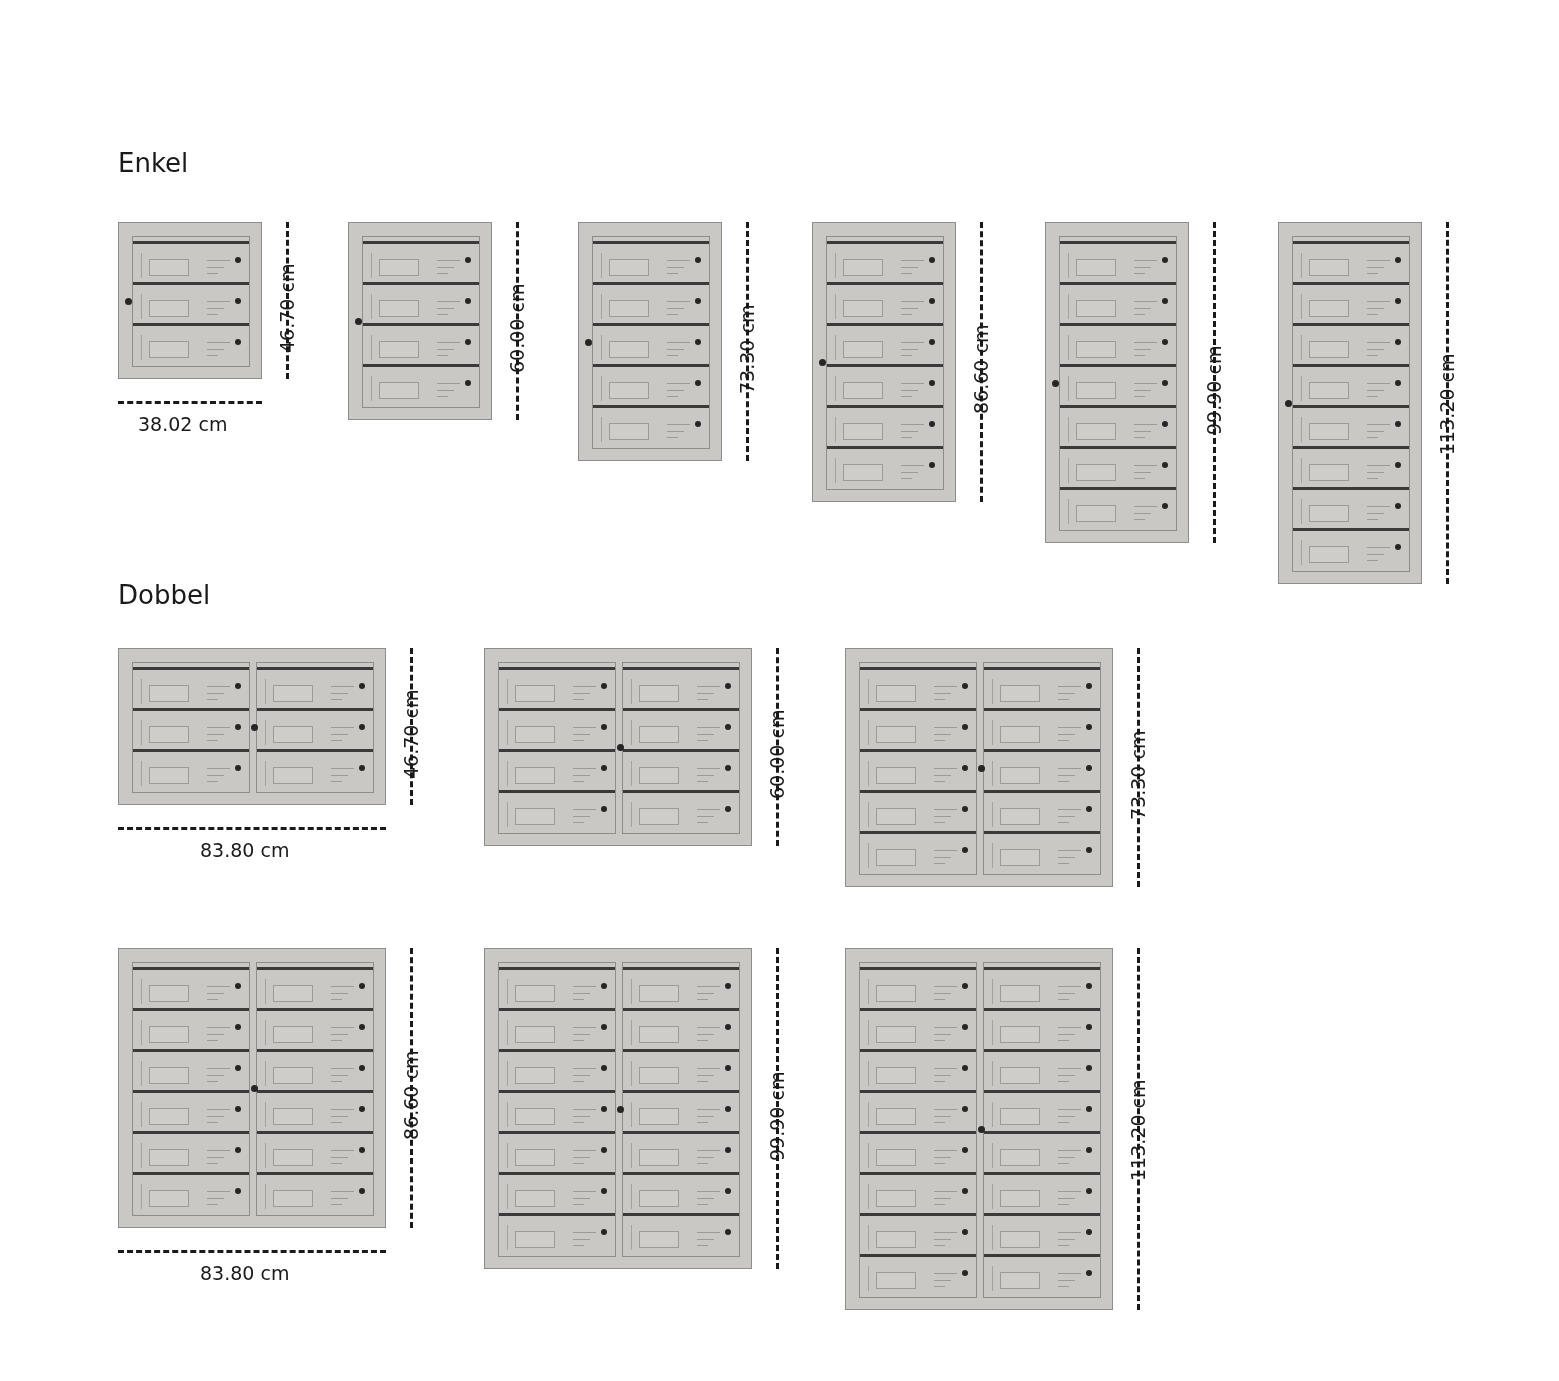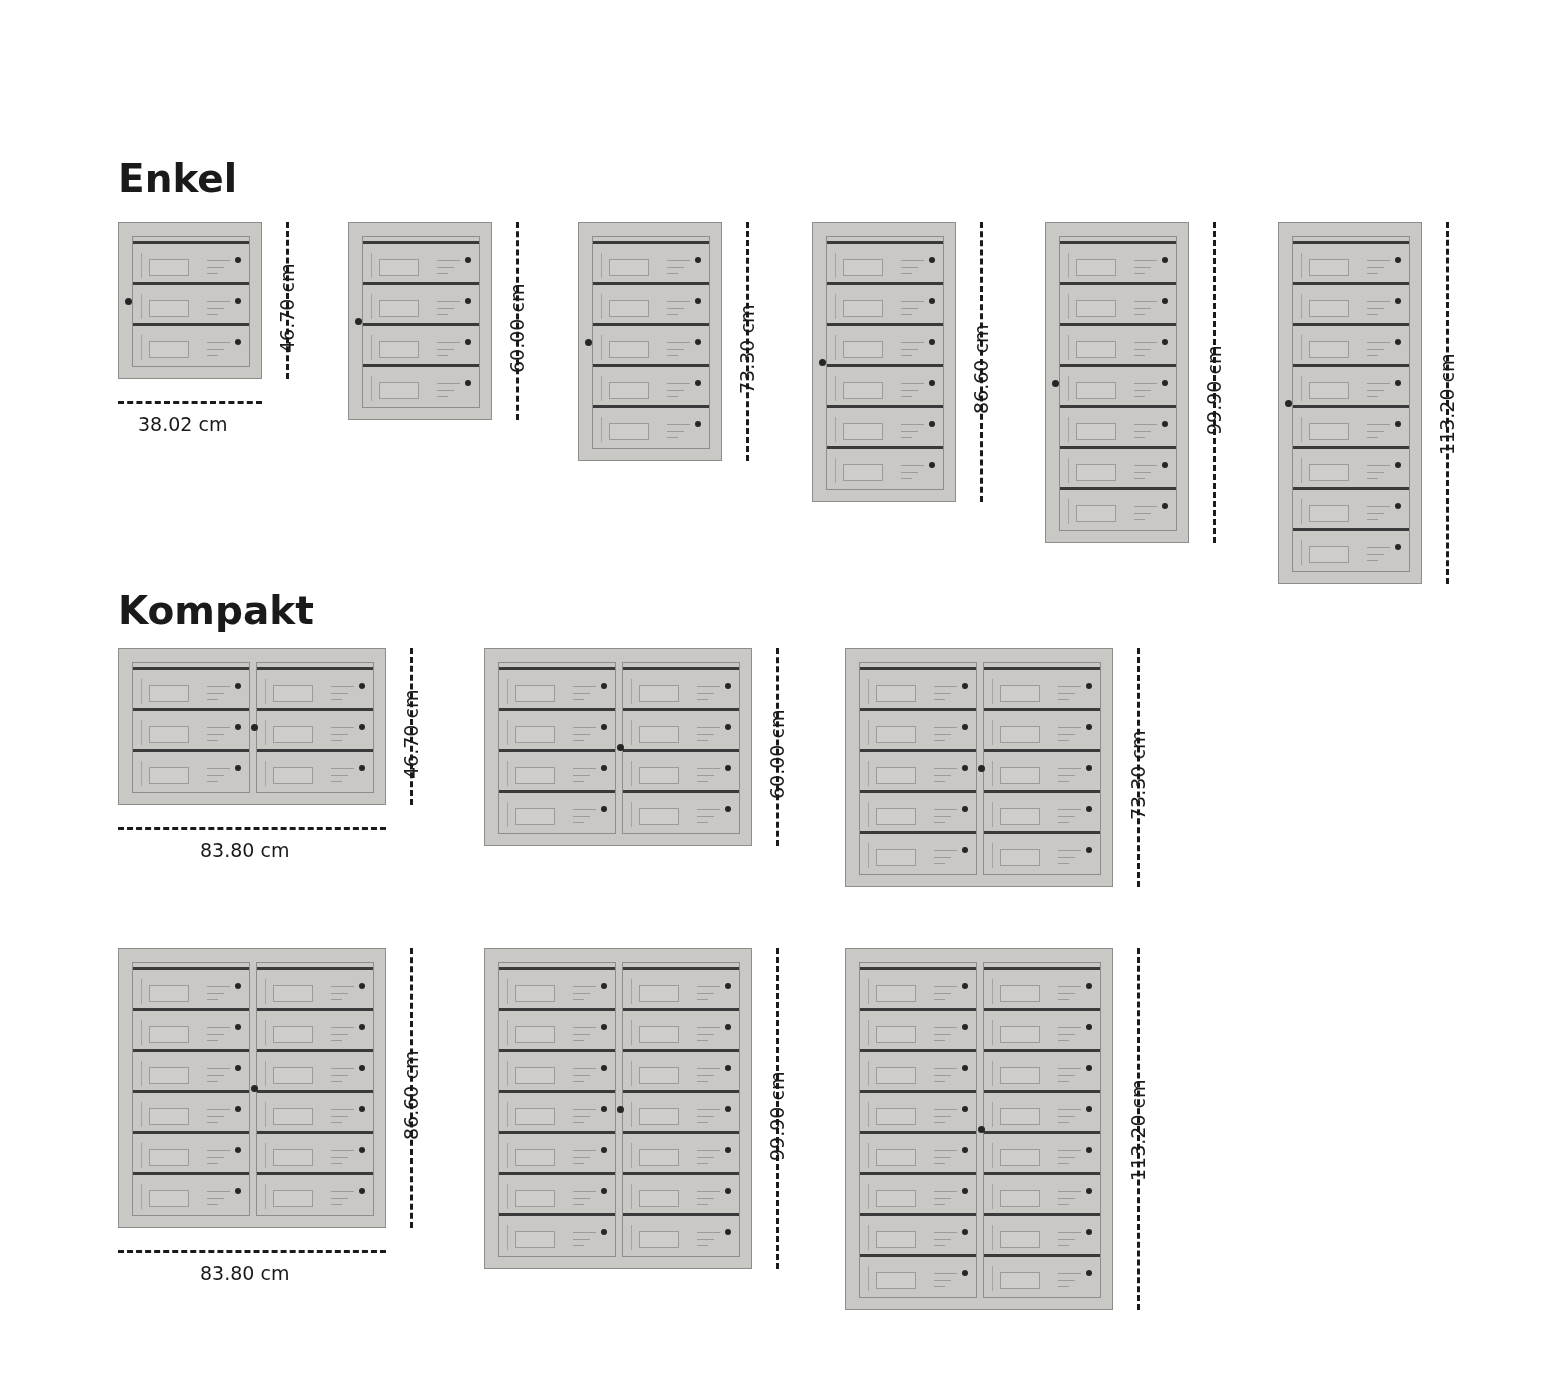--- a/index.html
+++ b/index.html
@@ -21,23 +21,22 @@
     top: 48px;
     left: 0;
     width: 1559px;
     text-align: center;
     font-size: 40px;
     font-weight: 700;
     letter-spacing: 0.5px;
   }
   .section-title {
     position: absolute;
-    font-size: 39px;
-    font-weight: 700;
-    margin-top: 8px;
+    font-size: 26px;
+    font-weight: 400;
   }
   .unit {
     position: absolute;
   }
   .cabinet {
     position: relative;
     background: #c9c8c4;
     border: 1px solid #8e8d89;
   }
   .col-wrap {
@@ -557,21 +556,21 @@
               </div>
             </div>
           </div>
           <div style="position: absolute; width: 7px; height: 7px; border-radius: 50%; background: rgb(38, 38, 38); top: 177px; left: 6px;"></div>
         </div>
         <div class="dim-v" style="left: 168px; top: 0px; height: 362px;"></div>
         <div class="dim-label-v" style="left: 158px; top: 233px;">113.20 cm</div>
       </div>
     </div>
 
-  <div class="section-title" style="left:118px; top:580px;">Kompakt</div>
+  <div class="section-title" style="left:118px; top:580px;">Dobbel</div>
 
   <div id="dobbel-layer">
       <div class="unit" style="left: 118px; top: 648px;">
         <div class="cabinet" id="dobbel-1" style="width: 268px; height: 157px;">
           <div class="col-wrap" style="position: absolute; left: 13px; top: 13px; gap: 6px;">
             <div class="panel" style="width: 118px; height: 131px;">
               <div class="slot" style="top: 4px; height: 41px;">
                 <div class="bar"></div>
                 <div class="tick"></div>
                 <div class="label"></div>

